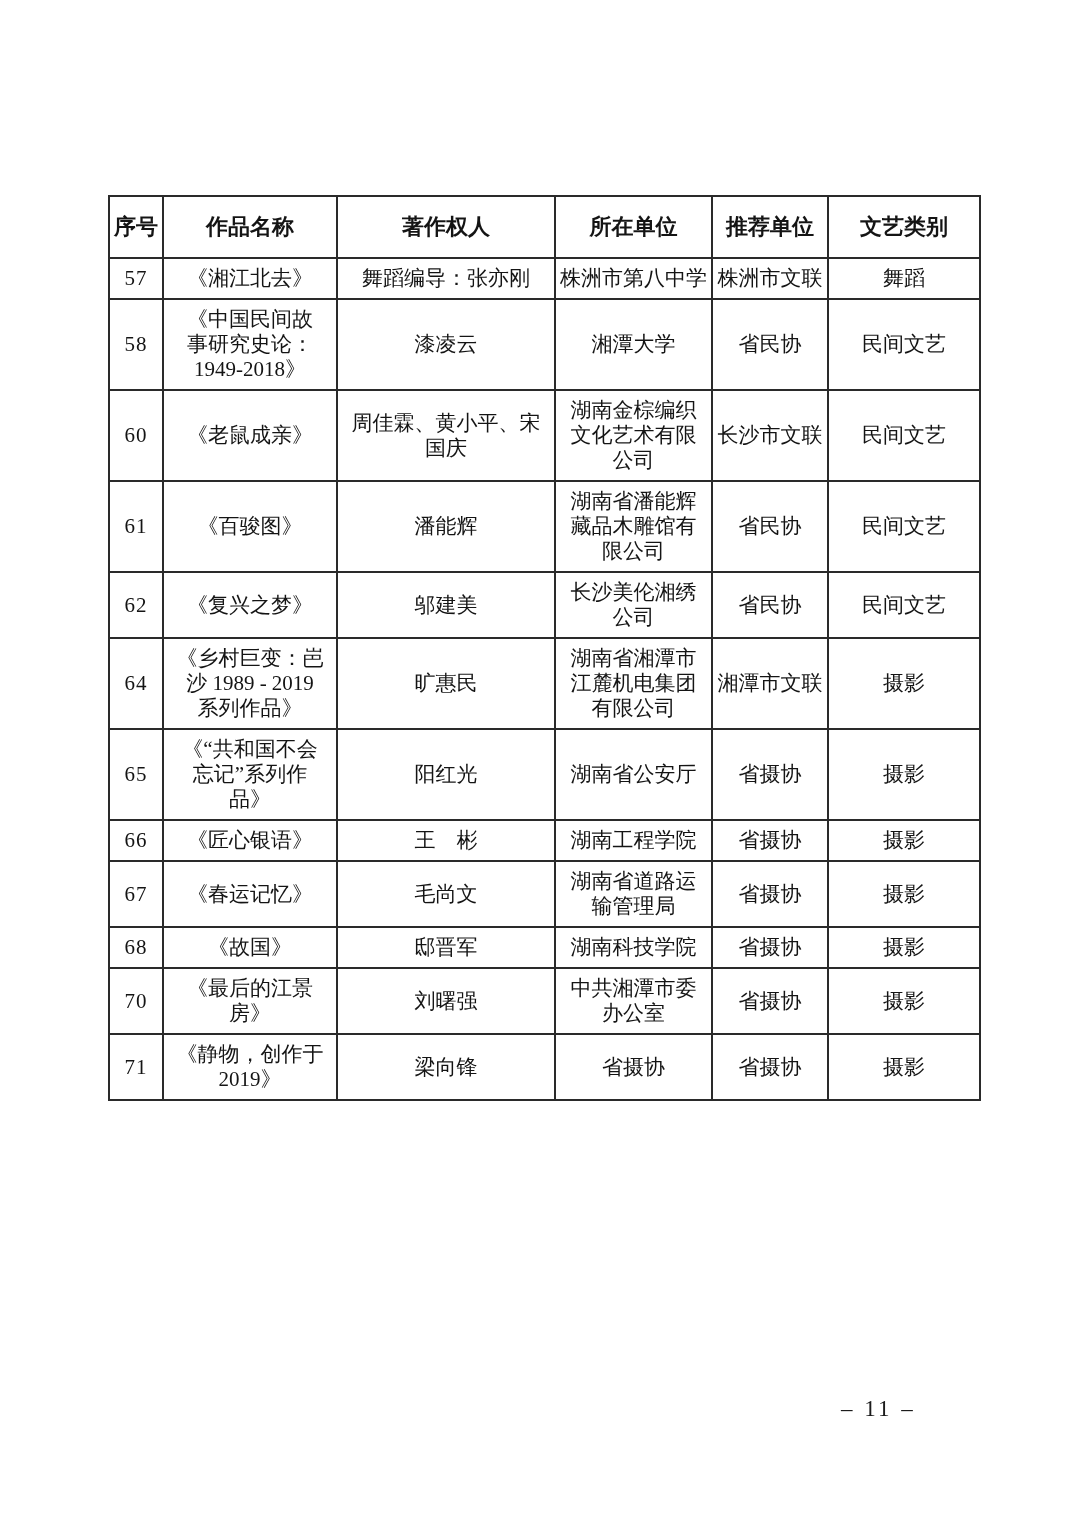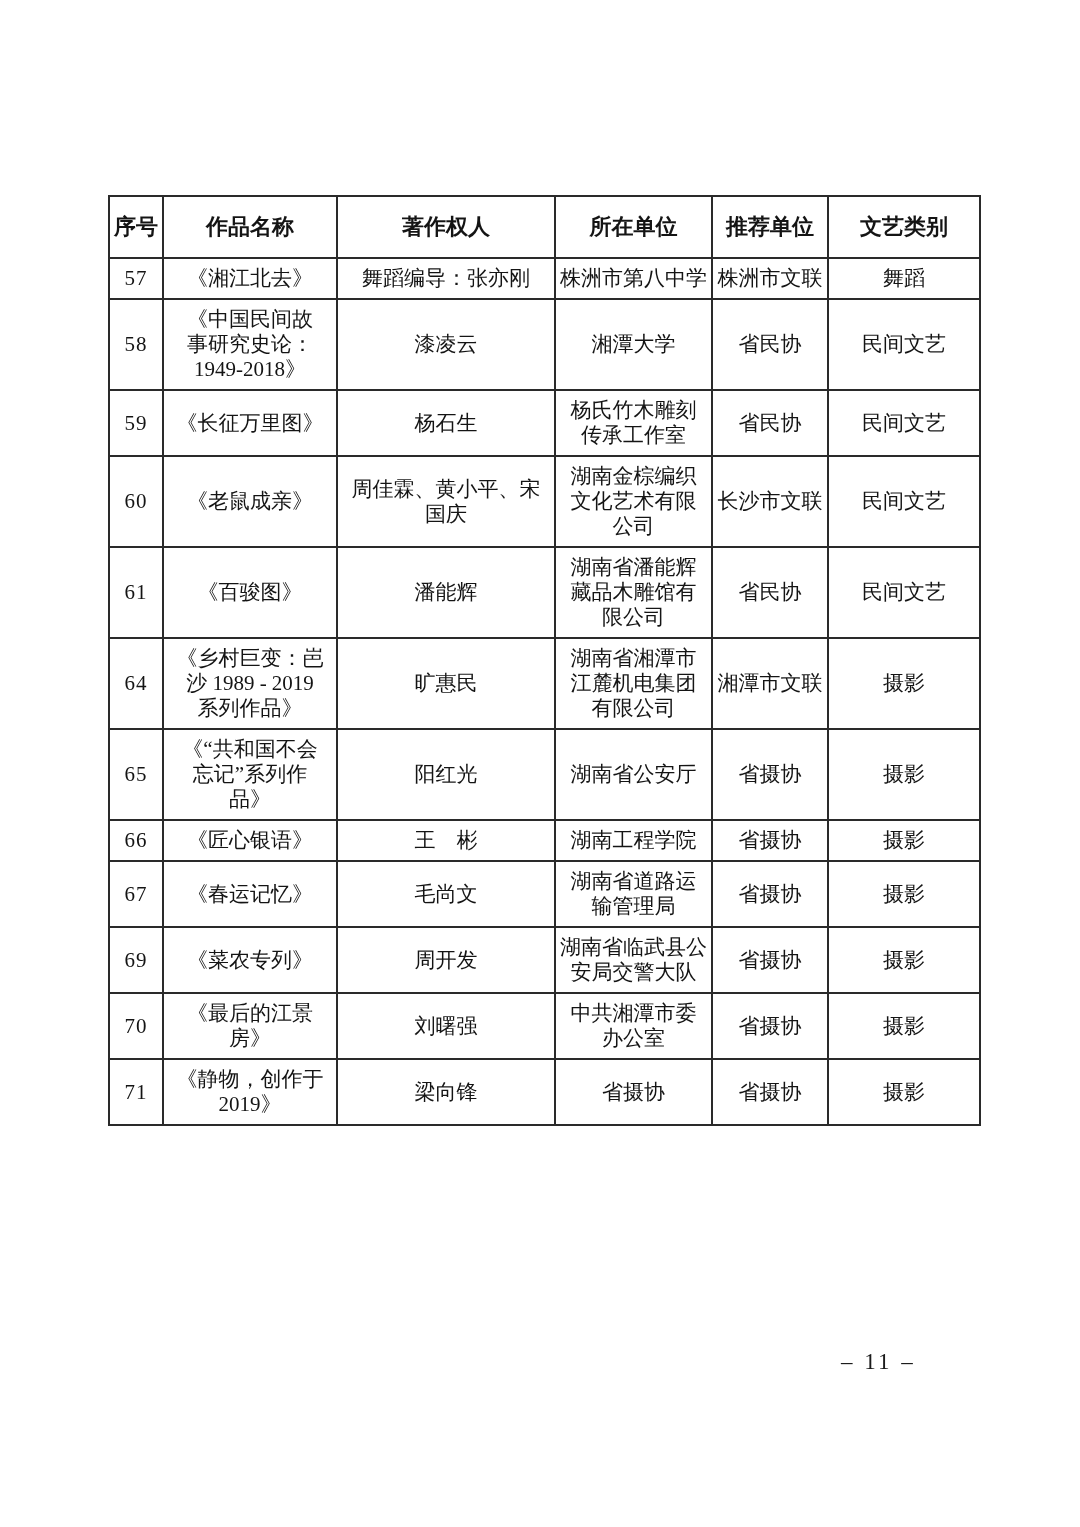--- a/index.html
+++ b/index.html
@@ -56,21 +56,21 @@
   td.col-author {
     text-align: left;
     padding: 7px 4px 7px 10px;
   }
   td.col-unit {
     padding: 7px 2px;
   }
   .page-number {
     position: absolute;
     left: 841px;
-    top: 1349px;
+    top: 1396px;
     font-size: 23px;
     letter-spacing: 3px;
     color: #1c1c1c;
     white-space: nowrap;
     text-align: right;
   }
 </style>
 </head>
 <body>
 
@@ -107,46 +107,46 @@
           <td class="col-no">58</td>
           <td class="col-title">《中国民间故
 事研究史论：
 1949-2018》</td>
           <td class="col-author">漆凌云</td>
           <td class="col-unit">湘潭大学</td>
           <td class="col-recommender">省民协</td>
           <td class="col-category">民间文艺</td>
         </tr>
         <tr>
-          <td class="col-no">59</td>
-          <td class="col-title">《长征万里图》</td>
-          <td class="col-author">杨石生</td>
-          <td class="col-unit">杨氏竹木雕刻
-传承工作室</td>
-          <td class="col-recommender">省民协</td>
-          <td class="col-category">民间文艺</td>
-        </tr>
-        <tr>
           <td class="col-no">60</td>
           <td class="col-title">《老鼠成亲》</td>
           <td class="col-author">周佳霖、黄小平、宋
 国庆</td>
           <td class="col-unit">湖南金棕编织
 文化艺术有限
 公司</td>
           <td class="col-recommender">长沙市文联</td>
           <td class="col-category">民间文艺</td>
         </tr>
         <tr>
           <td class="col-no">61</td>
           <td class="col-title">《百骏图》</td>
           <td class="col-author">潘能辉</td>
           <td class="col-unit">湖南省潘能辉
 藏品木雕馆有
 限公司</td>
+          <td class="col-recommender">省民协</td>
+          <td class="col-category">民间文艺</td>
+        </tr>
+        <tr>
+          <td class="col-no">62</td>
+          <td class="col-title">《复兴之梦》</td>
+          <td class="col-author">邬建美</td>
+          <td class="col-unit">长沙美伦湘绣
+公司</td>
           <td class="col-recommender">省民协</td>
           <td class="col-category">民间文艺</td>
         </tr>
         <tr>
           <td class="col-no">64</td>
           <td class="col-title">《乡村巨变：岜
 沙 1989 - 2019
 系列作品》</td>
           <td class="col-author">旷惠民</td>
           <td class="col-unit">湖南省湘潭市
@@ -176,25 +176,24 @@
         <tr>
           <td class="col-no">67</td>
           <td class="col-title">《春运记忆》</td>
           <td class="col-author">毛尚文</td>
           <td class="col-unit">湖南省道路运
 输管理局</td>
           <td class="col-recommender">省摄协</td>
           <td class="col-category">摄影</td>
         </tr>
         <tr>
-          <td class="col-no">69</td>
-          <td class="col-title">《菜农专列》</td>
-          <td class="col-author">周开发</td>
-          <td class="col-unit">湖南省临武县公
-安局交警大队</td>
+          <td class="col-no">68</td>
+          <td class="col-title">《故国》</td>
+          <td class="col-author">邸晋军</td>
+          <td class="col-unit">湖南科技学院</td>
           <td class="col-recommender">省摄协</td>
           <td class="col-category">摄影</td>
         </tr>
         <tr>
           <td class="col-no">70</td>
           <td class="col-title">《最后的江景房》</td>
           <td class="col-author">刘曙强</td>
           <td class="col-unit">中共湘潭市委
 办公室</td>
           <td class="col-recommender">省摄协</td>

